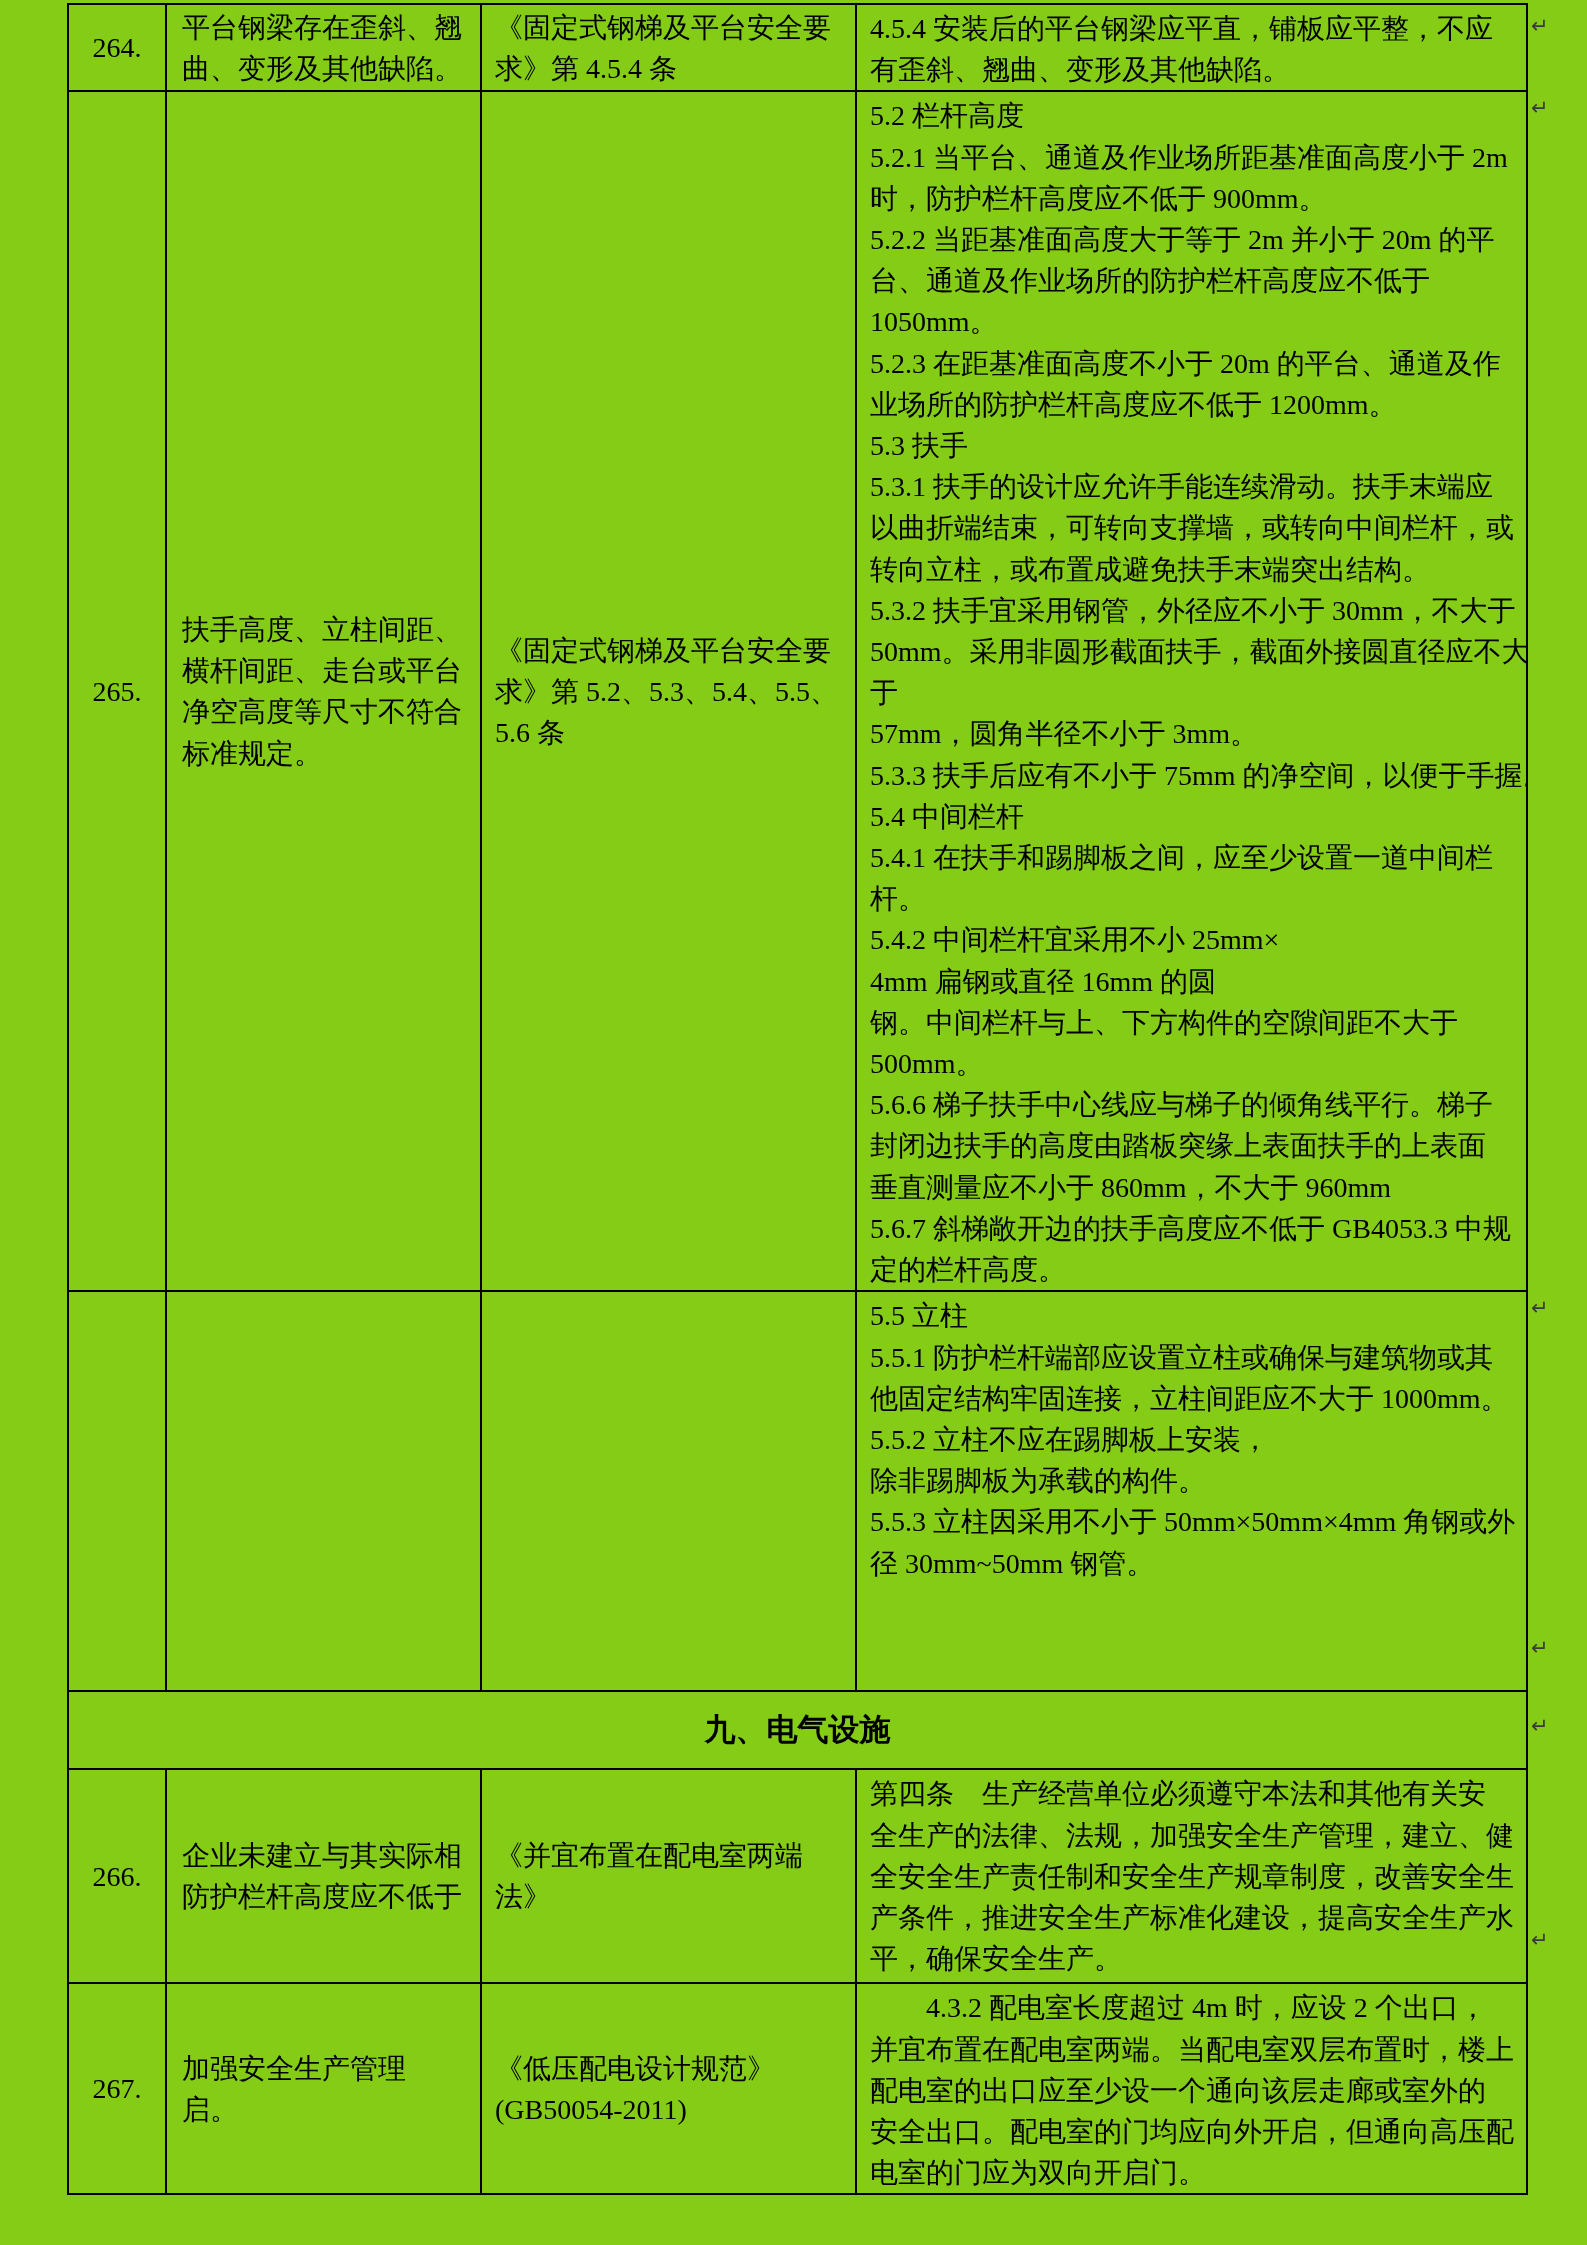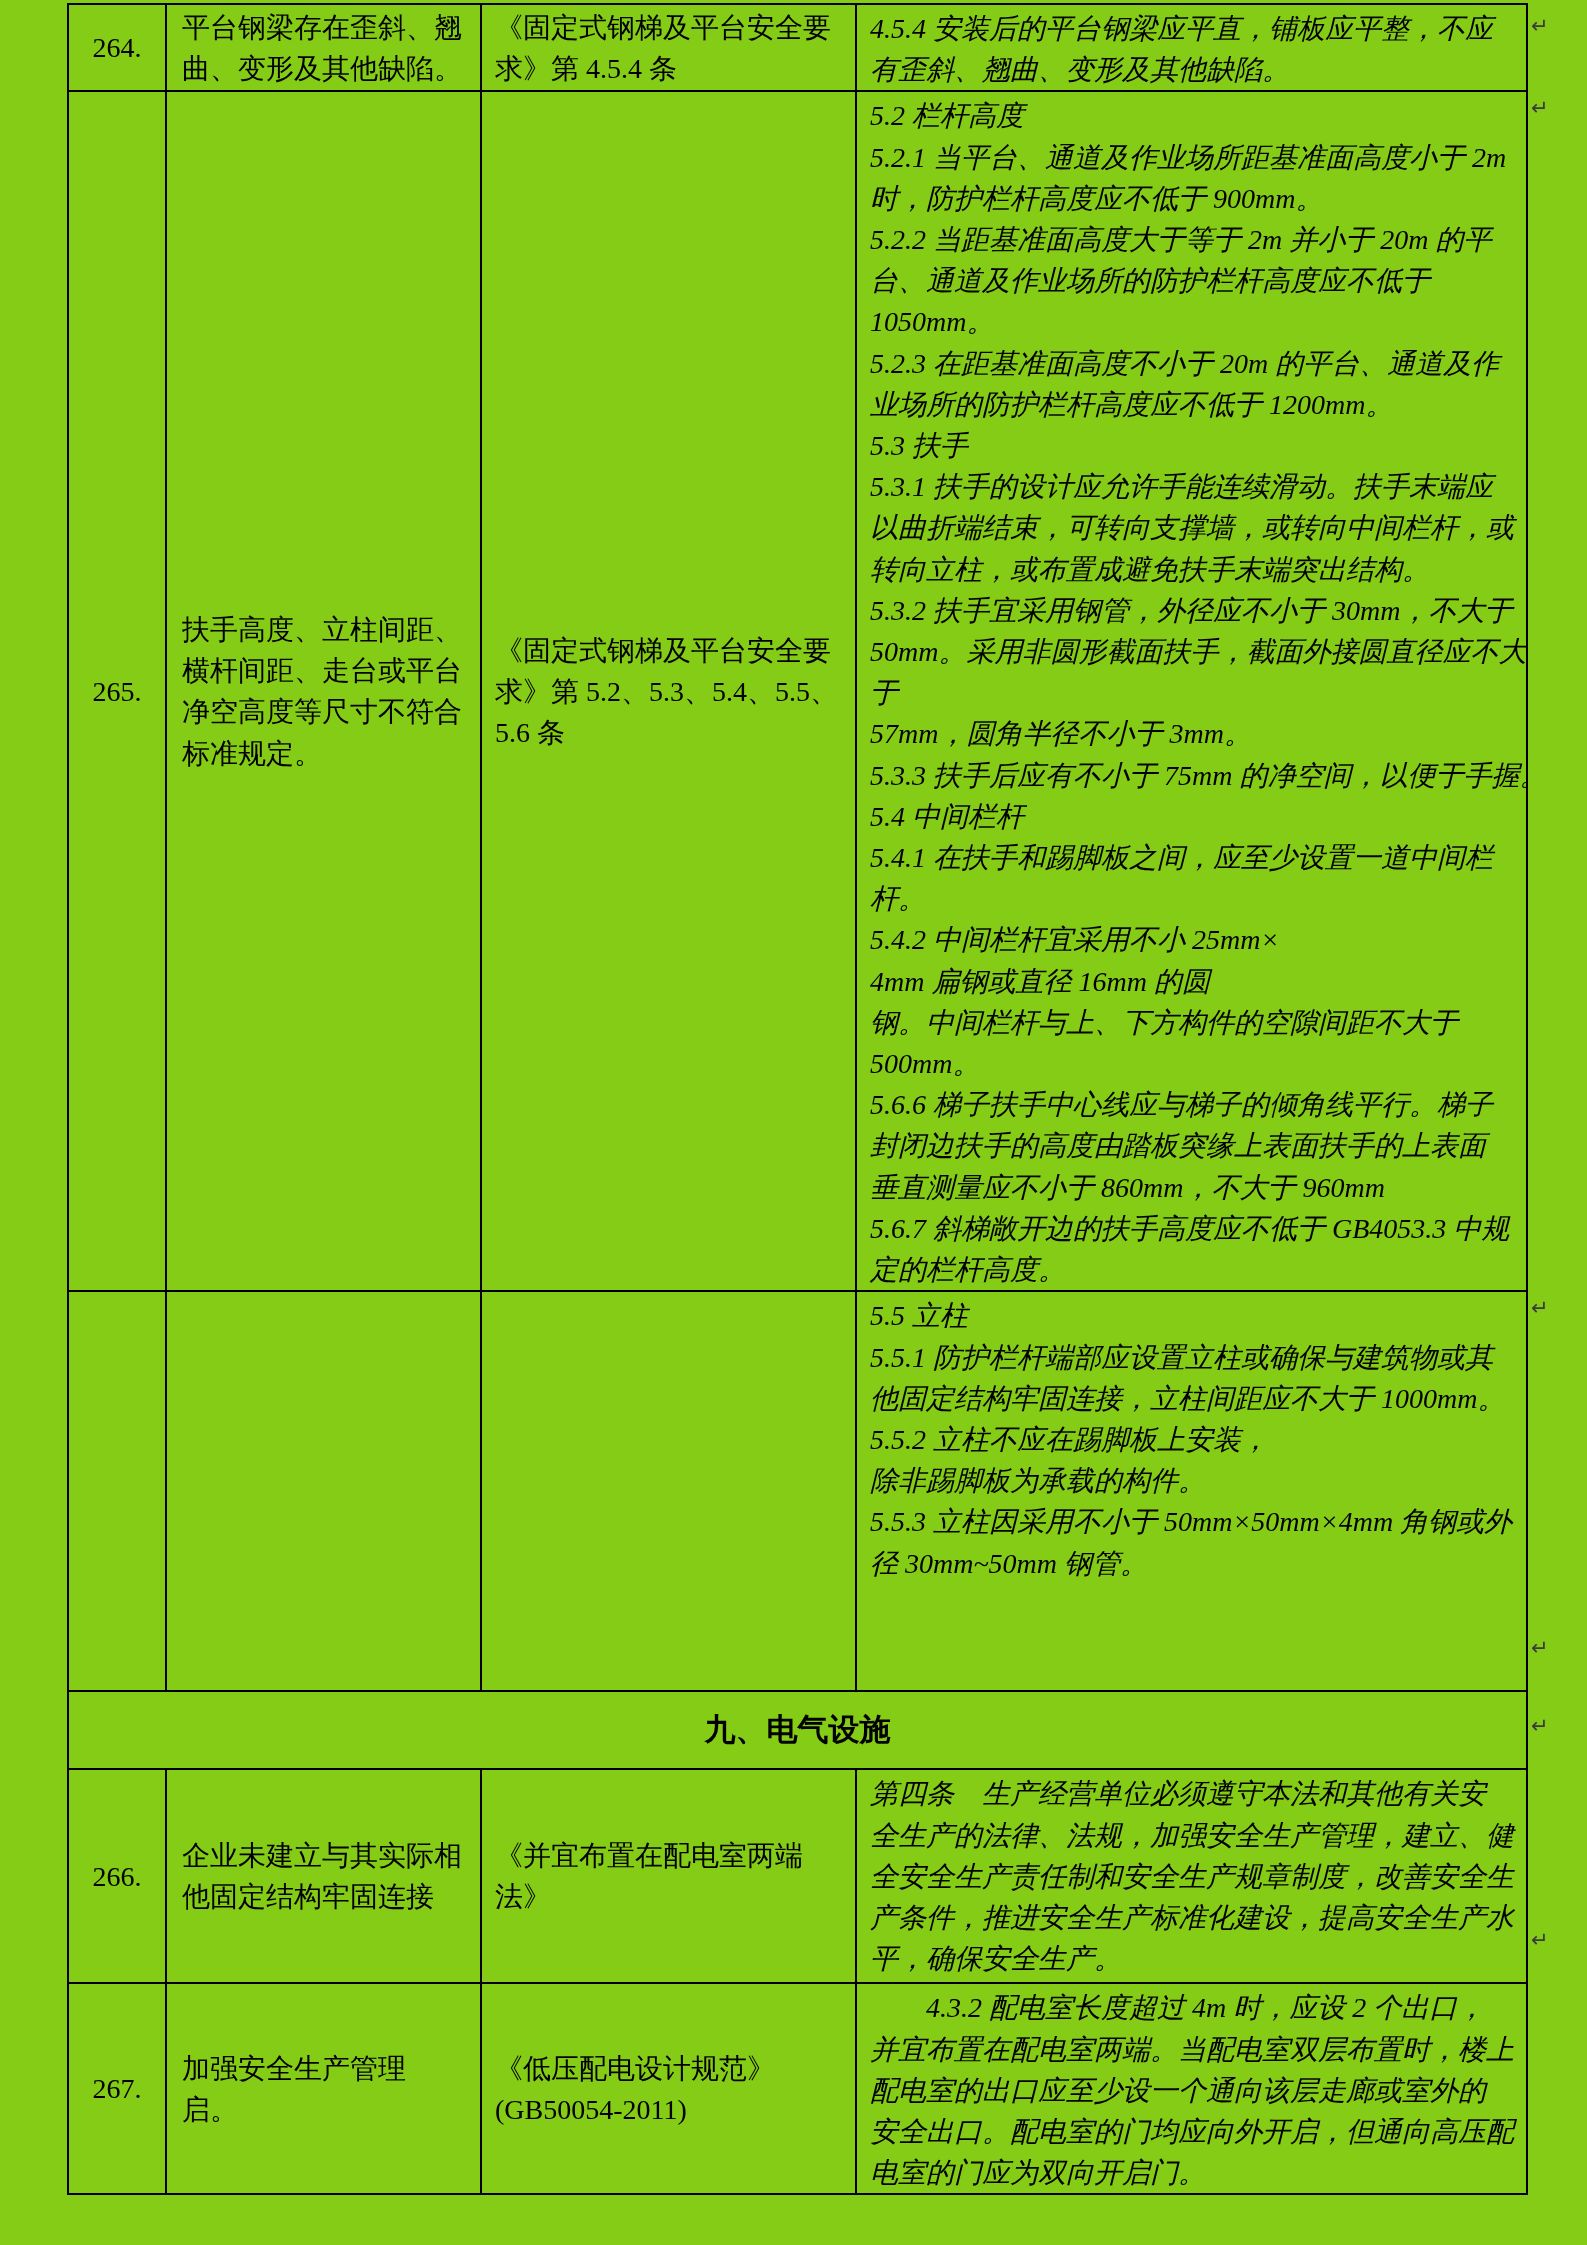--- a/index.html
+++ b/index.html
@@ -33,21 +33,21 @@
   td.c-problem{vertical-align:middle;}
   td.c-basis{vertical-align:middle;}
   td.c-content{vertical-align:top;}
   .lines{
     white-space:pre;
     font-size:28px;
     line-height:41.2px;
   }
   td.c-problem .lines{padding:0 12px 0 15px;}
   td.c-basis .lines{padding:0 4px 0 13px;}
-  td.c-content .lines{padding:3px 12px 0 13px;font-style:italic;}
+  td.c-content .lines{padding:3px 12px 0 13px;}
   td.c-section{
     text-align:center;
     vertical-align:middle;
     font-weight:bold;
     font-size:31px;
     margin-top:27px;
   }
   .row-mark{
     position:absolute;
     left:1531px;
@@ -155,21 +155,21 @@
         </tr>
         <tr style="height: 78px;">
           <td colspan="4" class="c-section">九、电气设施</td>
         </tr>
         <tr style="height: 214px;">
           <td class="c-no">
             <div class="lines">266.</div>
           </td>
           <td class="c-problem">
             <div class="lines">企业未建立与其实际相
-他固定结构牢固连接</div>
+防护栏杆高度应不低于</div>
           </td>
           <td class="c-basis">
             <div class="lines">《并宜布置在配电室两端
 法》</div>
           </td>
           <td class="c-content">
             <div class="lines">第四条　生产经营单位必须遵守本法和其他有关安
 全生产的法律、法规，加强安全生产管理，建立、健
 全安全生产责任制和安全生产规章制度，改善安全生
 产条件，推进安全生产标准化建设，提高安全生产水

